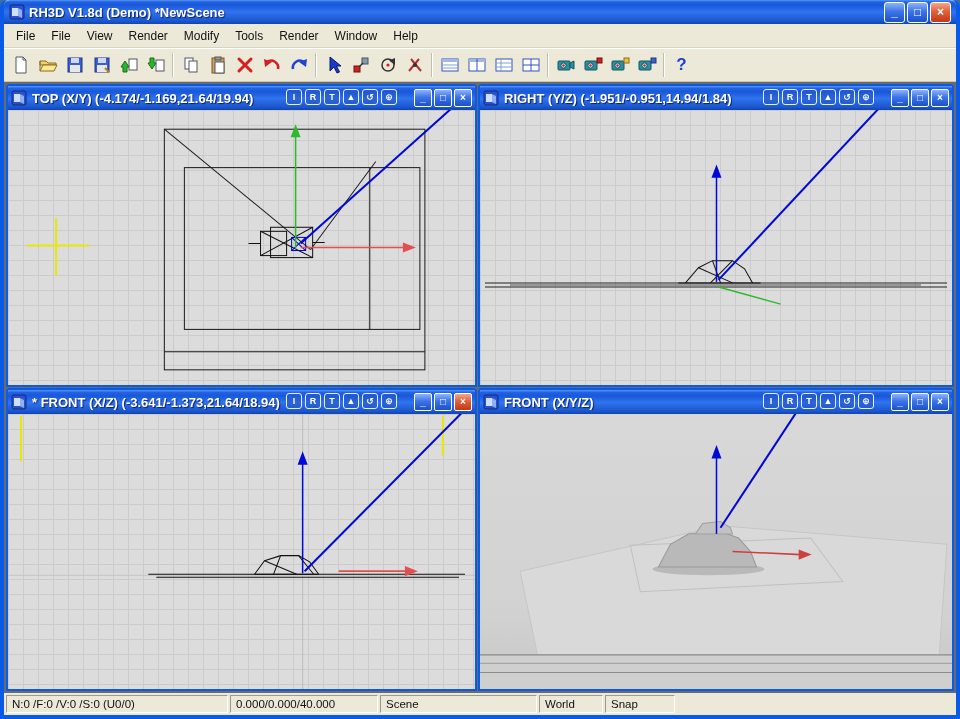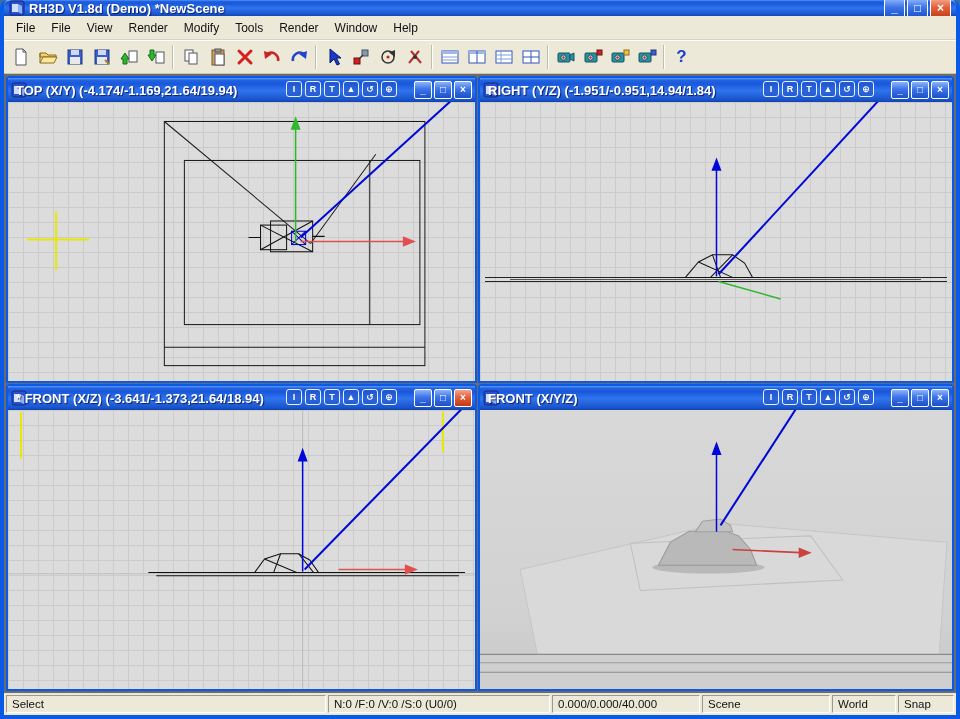--- a/index.html
+++ b/index.html
@@ -2,21 +2,21 @@
 <html><head>
 <meta charset="utf-8">
 <style>
   html,body{margin:0;padding:0;width:960px;height:719px;overflow:hidden;
     font-family:"Liberation Sans","DejaVu Sans",sans-serif;background:#3a6ea5;}
   *{box-sizing:border-box;}
   .window{width:960px;height:719px;display:flex;flex-direction:column;
     border-left:4px solid #0a5ae8;border-right:4px solid #0a5ae8;border-bottom:4px solid #0a5ae8;
     border-radius:8px 8px 0 0;background:#ece9d8;}
   
-  .titlebar{height:16px;flex:none;display:flex;align-items:center;padding:0 5px;gap:4px;
+  .titlebar{height:24px;flex:none;display:flex;align-items:center;padding:0 5px;gap:4px;
     border-radius:6px 6px 0 0;
     background:linear-gradient(180deg,#5a96f2 0%,#2163e2 8%,#1a57da 20%,#2f74ee 50%,#1b56ce 88%,#1044b0 100%);}
   .title-text{color:#fff;font-weight:bold;font-size:13px;flex:1;
     text-shadow:1px 1px 1px rgba(0,0,60,.7);white-space:nowrap;overflow:hidden;}
   .winbtns{display:flex;gap:2px;}
   .wbtn{width:21px;height:21px;border:1px solid #fff;border-radius:3px;color:#fff;
     font-size:12px;font-weight:bold;line-height:18px;text-align:center;cursor:default;
     background:linear-gradient(180deg,#8cb4f8,#3c74e8 45%,#1c50c8);}
   .wbtn.close{background:linear-gradient(180deg,#f2a68c,#e2603a 45%,#c03a14);}
   .appicon{width:16px;height:16px;display:block;flex:none;}
@@ -31,21 +31,21 @@
   .tbtn svg{display:block;}
   .tsep{width:2px;height:24px;margin:0 3px;border-left:1px solid #c2beae;border-right:1px solid #fff;flex:none;}
   .help-glyph{color:#2040c8;font-weight:bold;font-size:17px;}
   
   .mdi{flex:1;background:#6b6b6b;display:grid;padding:2px;gap:1px;
     grid-template-columns:471px 1fr;grid-template-rows:1fr 1fr;}
   .viewport{border:2px solid #0a5ae8;border-radius:4px 4px 0 0;display:flex;flex-direction:column;
     overflow:hidden;background:#dcdcdc;}
   .vp-titlebar{height:24px;flex:none;position:relative;display:flex;align-items:center;padding:0 3px;
     background:linear-gradient(180deg,#5a96f2 0%,#2163e2 10%,#1a57da 24%,#2f74ee 52%,#1b56ce 88%,#1044b0 100%);}
-  .vp-title{position:absolute;left:8px;right:4px;color:#fff;font-weight:bold;font-size:13px;
+  .vp-title{position:absolute;left:24px;right:4px;color:#fff;font-weight:bold;font-size:13px;
     text-shadow:1px 1px 1px rgba(0,0,60,.7);white-space:nowrap;overflow:hidden;}
   .vp-tools{position:absolute;right:78px;top:3px;display:flex;gap:3px;}
   .vp-tool{width:16px;height:16px;border:1px solid #e8f0ff;border-radius:3px;color:#fff;
     background:rgba(40,90,200,.55);font-size:9px;font-weight:bold;display:flex;
     align-items:center;justify-content:center;}
   .vp-winbtns{position:absolute;right:3px;top:3px;display:flex;gap:2px;}
   .vp-wbtn{width:18px;height:18px;border:1px solid #fff;border-radius:2px;color:#fff;
     font-size:10px;font-weight:bold;line-height:15px;text-align:center;
     background:linear-gradient(180deg,#8cb4f8,#3c74e8 45%,#1c50c8);}
   .vp-wbtn.red{background:linear-gradient(180deg,#f2a68c,#e2603a 45%,#c03a14);}
@@ -53,21 +53,21 @@
   .grid-bg{background-color:#dcdcdc;
     background-image:linear-gradient(#cbcbcb 1px,transparent 1px),
                      linear-gradient(90deg,#cbcbcb 1px,transparent 1px);
     background-size:15px 15px;}
   .shade-bg{background:linear-gradient(180deg,#d8d8d8 0%,#d2d2d2 70%,#c8c8c8 100%);}
   .vp-client svg{position:absolute;inset:0;width:100%;height:100%;}
   
   .statusbar{height:22px;flex:none;background:#ece9d8;display:flex;gap:2px;padding:2px;font-size:11.5px;color:#111;}
   .spanel{border:1px solid;border-color:#9c9a8c #ffffff #ffffff #9c9a8c;padding:0 5px;
     display:flex;align-items:center;white-space:nowrap;overflow:hidden;}
-  .s1{flex:1;} .s2{width:222px;} .s3{width:148px;} .s4{width:128px;} .s5{width:64px;} .s6{width:56px;}
+  .s1{flex:1;} .s2{width:222px;} .s3{width:148px;} .s4{width:157px;} .s5{width:64px;} .s6{width:70px;}
 </style>
 </head>
 <body>
 
 <div class="window">
 
   <div class="titlebar">
     <svg class="appicon" viewBox="0 0 16 16">
       <rect x="1" y="1" width="14" height="14" rx="2" fill="#2a4fd0" stroke="#102a80"></rect>
       <rect x="3" y="4" width="6" height="8" fill="#cfe0ff"></rect>
@@ -468,21 +468,20 @@
 
           <line x1="252" y1="133" x2="320" y2="136" stroke="#cc4040" stroke-width="1.5"></line>
           <polygon points="331,136 318,131 318,141" fill="#cc4040"></polygon>
         </svg>
       </div>
     </div>
 
   </div>
 
   <div class="statusbar">
-    <span class="spanel s1">Select</span>
     <span class="spanel s2">N:0 /F:0 /V:0 /S:0 (U0/0)</span>
     <span class="spanel s3">0.000/0.000/40.000</span>
     <span class="spanel s4">Scene</span>
     <span class="spanel s5">World</span>
     <span class="spanel s6">Snap</span>
   </div>
 
 </div>
 
 </body></html>

